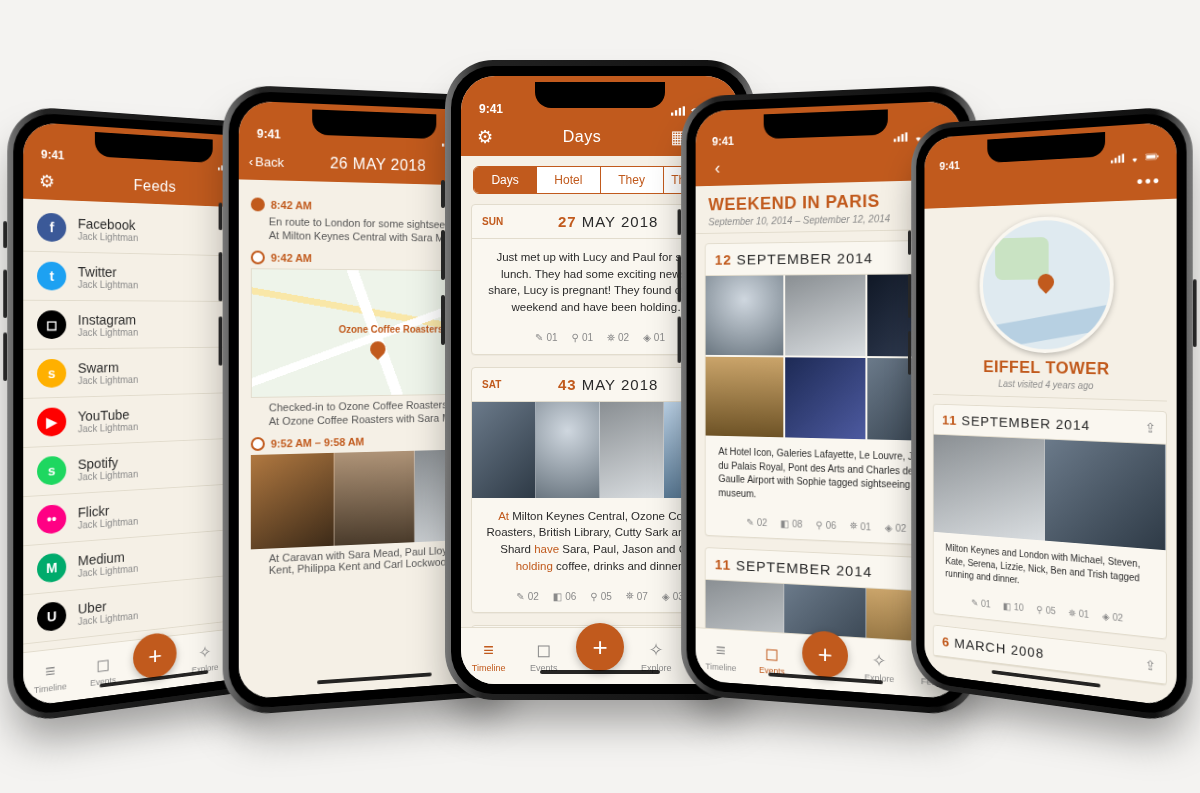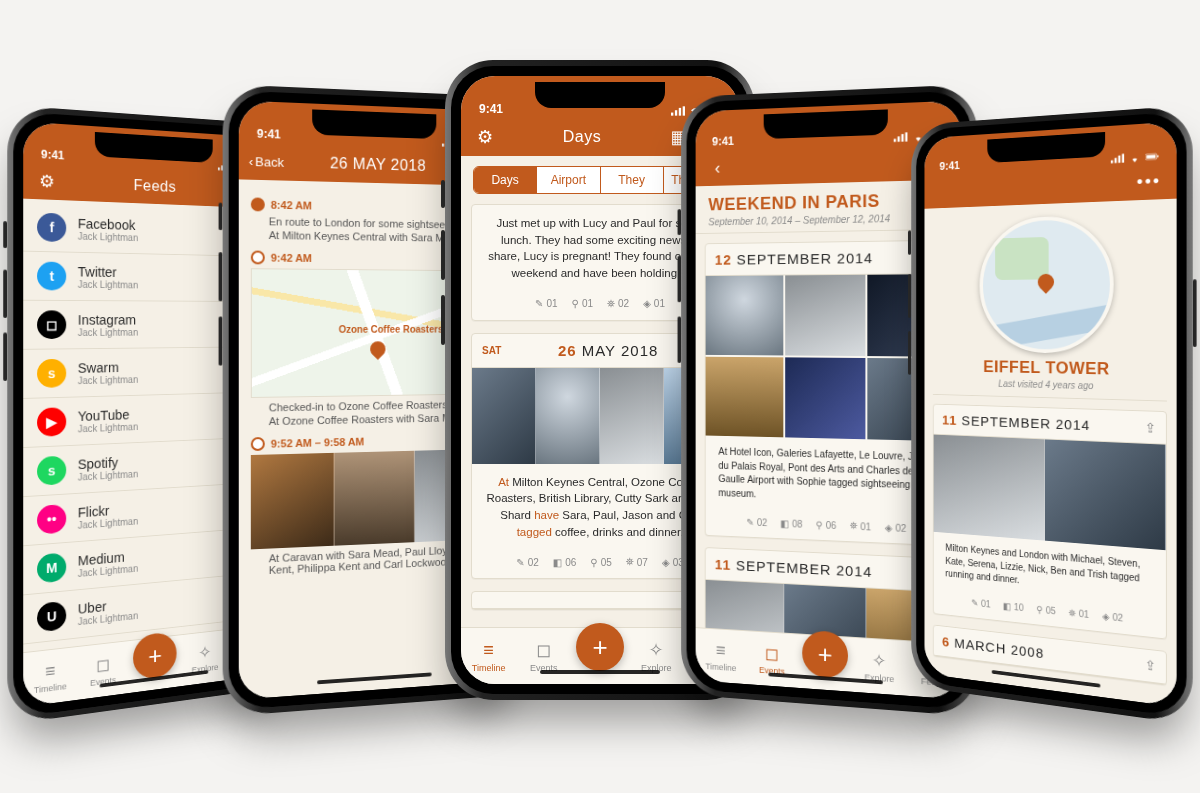--- a/index.html
+++ b/index.html
@@ -365,27 +365,32 @@
         <span class="title">Days</span>
         <span style="display:flex;gap:8px">
           <span class="nicon">▦</span>
           <span class="nicon">⌕</span>
         </span>
       </div>
       <div class="body">
         <div class="segwrap">
           <div class="seg">
             <div class="on">Days</div>
-            <div>Airport</div>
+            <div>Hotel</div>
             <div>They</div>
             <div>This Day</div>
           </div>
         </div>
 
         <div class="card">
+          <div class="chead">
+            <span class="dow">SUN</span>
+            <span class="date"><b>27</b><span> MAY 2018</span></span>
+            <span class="share">⇪</span>
+          </div>
           <div class="body-txt">Just met up with Lucy and Paul for some lunch. They had some exciting news to share, Lucy is pregnant! They found out last weekend and have been holding…</div>
           <div class="stats">
             <span>
                 <span>✎</span>
                 <span>01</span>
               </span>
             <span>
                 <span>⚲</span>
                 <span>01</span>
               </span>
@@ -396,31 +401,31 @@
             <span>
                 <span>◈</span>
                 <span>01</span>
               </span>
           </div>
         </div>
 
         <div class="card">
           <div class="chead">
             <span class="dow">SAT</span>
-            <span class="date"><b>26</b><span> MAY 2018</span></span>
+            <span class="date"><b>43</b><span> MAY 2018</span></span>
             <span class="share">⇪</span>
           </div>
           <div class="photorow">
             <div class="ph1"></div>
               <div class="ph2"></div>
               <div class="ph7"></div>
               <div class="ph8"></div>
           </div>
           <div class="body-txt">
-            <span class="hl">At </span><span>Milton Keynes Central, Ozone Coffee Roasters, British Library, Cutty Sark and The Shard</span><span class="hl"> have </span><span>Sara, Paul, Jason and Carl</span><span class="hl"> tagged </span><span>coffee, drinks and dinner.</span>
+            <span class="hl">At </span><span>Milton Keynes Central, Ozone Coffee Roasters, British Library, Cutty Sark and The Shard</span><span class="hl"> have </span><span>Sara, Paul, Jason and Carl</span><span class="hl"> holding </span><span>coffee, drinks and dinner.</span>
           </div>
           <div class="stats">
             <span>
                 <span>✎</span>
                 <span>02</span>
               </span>
             <span>
                 <span>◧</span>
                 <span>06</span>
               </span>

